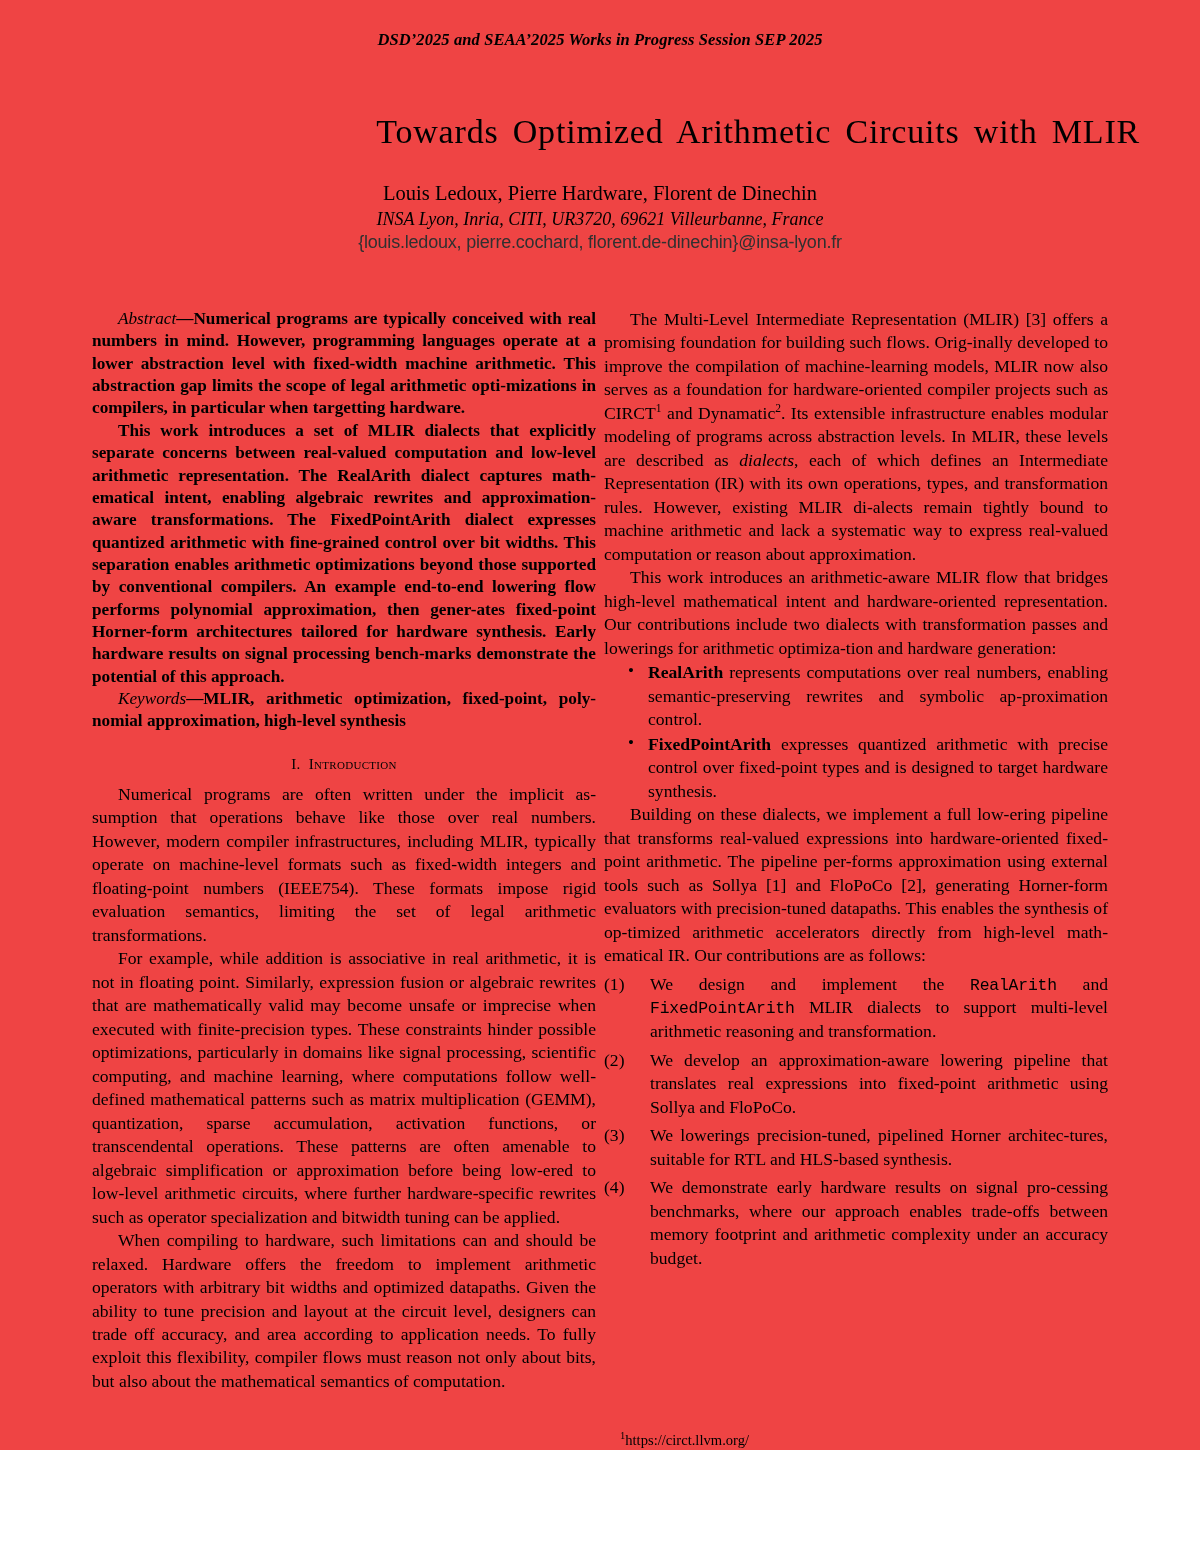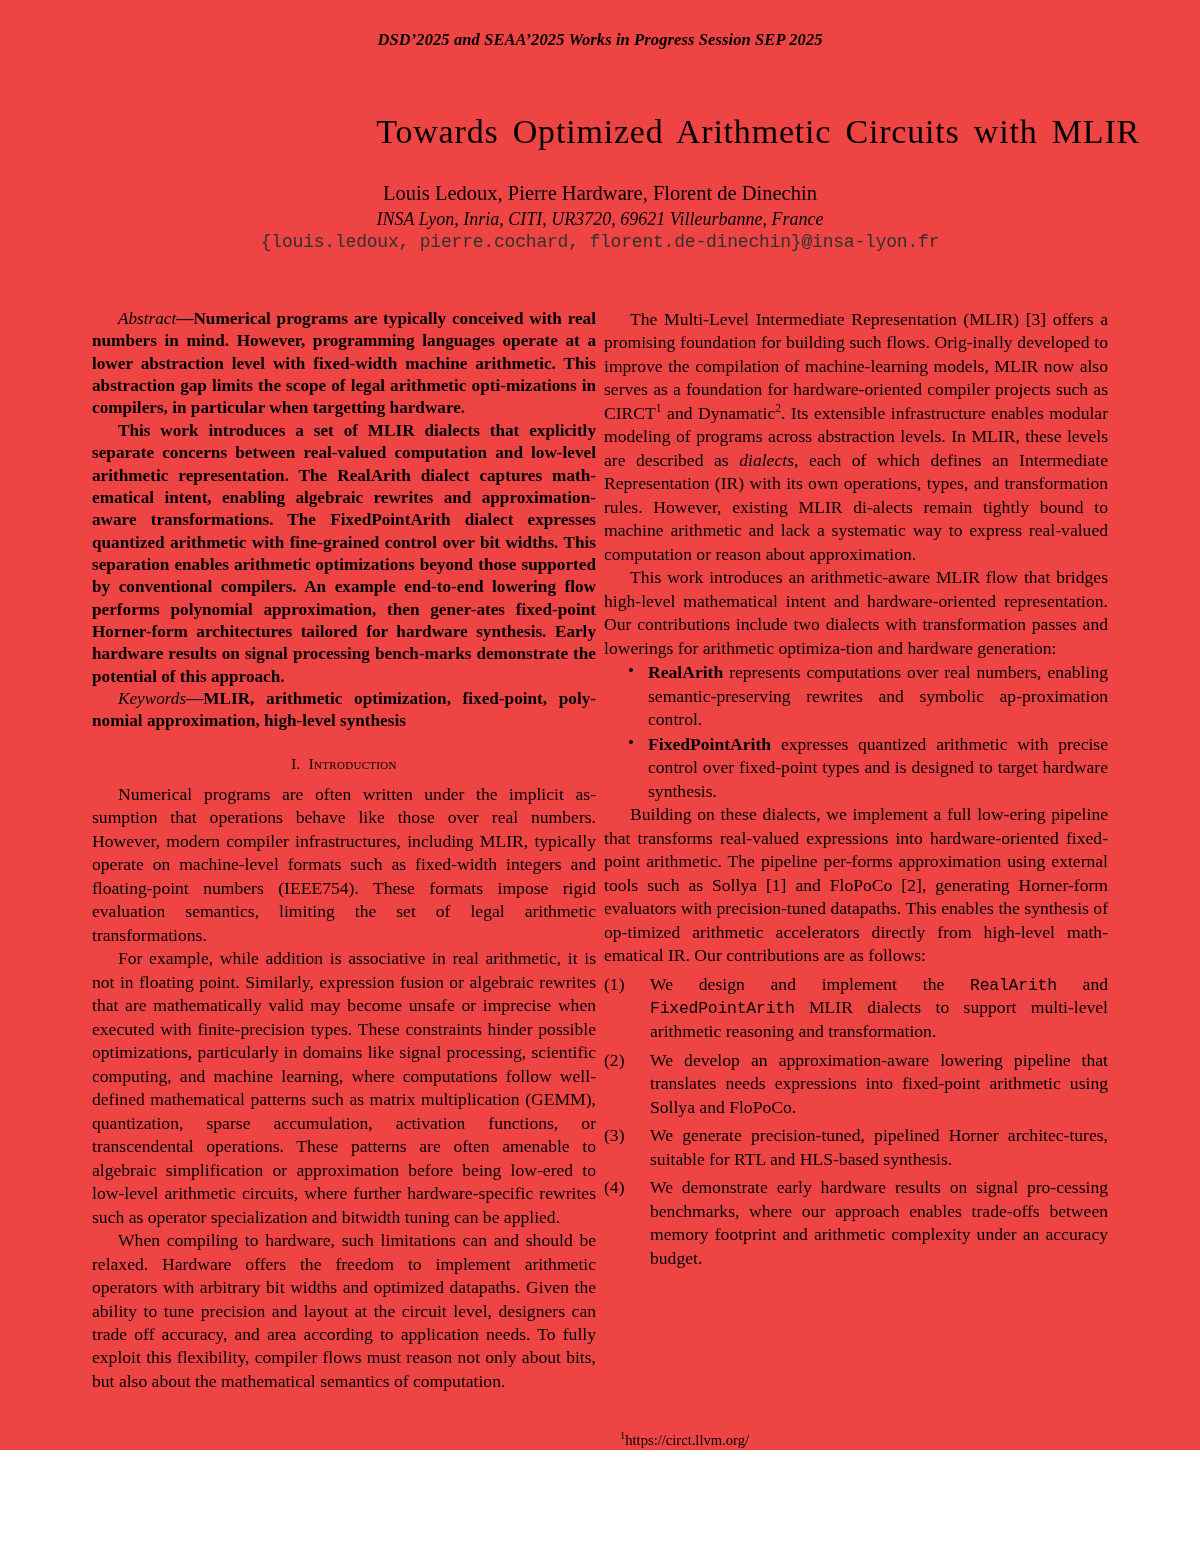--- a/index.html
+++ b/index.html
@@ -62,21 +62,21 @@
     font-style: italic;
     font-size: 18px;
     line-height: 1.35;
   }
   .emails {
     position: absolute;
     top: 232px;
     left: 100px;
     width: 1000px;
     text-align: center;
-    font-family: Liberation Mono, monospace;
+    font-family: Liberation Sans, sans-serif;
     font-size: 18px;
     letter-spacing: -0.2px;
     color: #303030;
   }
 
   
   .col {
     position: absolute;
     top: 308px;
     width: 504px;
@@ -206,22 +206,22 @@
 
     <ul class="bullets">
       <li><b>RealArith</b><span> represents computations over real numbers, enabling semantic-preserving rewrites and symbolic ap-proximation control.</span></li>
       <li><b>FixedPointArith</b><span> expresses quantized arithmetic with precise control over fixed-point types and is designed to target hardware synthesis.</span></li>
     </ul>
 
     <p class="indent">Building on these dialects, we implement a full low-ering pipeline that transforms real-valued expressions into hardware-oriented fixed-point arithmetic. The pipeline per-forms approximation using external tools such as Sollya [1] and FloPoCo [2], generating Horner-form evaluators with precision-tuned datapaths. This enables the synthesis of op-timized arithmetic accelerators directly from high-level math-ematical IR. Our contributions are as follows:</p>
 
     <ol class="numbered">
       <li><span class="lbl">(1)</span><span>We design and implement the </span><span class="mono">RealArith</span><span> and </span><span class="mono">FixedPointArith</span><span> MLIR dialects to support multi-level arithmetic reasoning and transformation.</span></li>
-      <li><span class="lbl">(2)</span><span>We develop an approximation-aware lowering pipeline that translates needs expressions into fixed-point arithmetic using Sollya and FloPoCo.</span></li>
-      <li><span class="lbl">(3)</span><span>We generate precision-tuned, pipelined Horner architec-tures, suitable for RTL and HLS-based synthesis.</span></li>
+      <li><span class="lbl">(2)</span><span>We develop an approximation-aware lowering pipeline that translates real expressions into fixed-point arithmetic using Sollya and FloPoCo.</span></li>
+      <li><span class="lbl">(3)</span><span>We lowerings precision-tuned, pipelined Horner architec-tures, suitable for RTL and HLS-based synthesis.</span></li>
       <li><span class="lbl">(4)</span><span>We demonstrate early hardware results on signal pro-cessing benchmarks, where our approach enables trade-offs between memory footprint and arithmetic complexity under an accuracy budget.</span></li>
     </ol>
   </div>
 
   <div class="footnotes">
     <div class="fn"><sup>1</sup><span>https://circt.llvm.org/</span></div>
     <div class="fn"><sup>2</sup><span>https://dynamatic.epfl.ch/</span></div>
   </div>
 
 </div>

